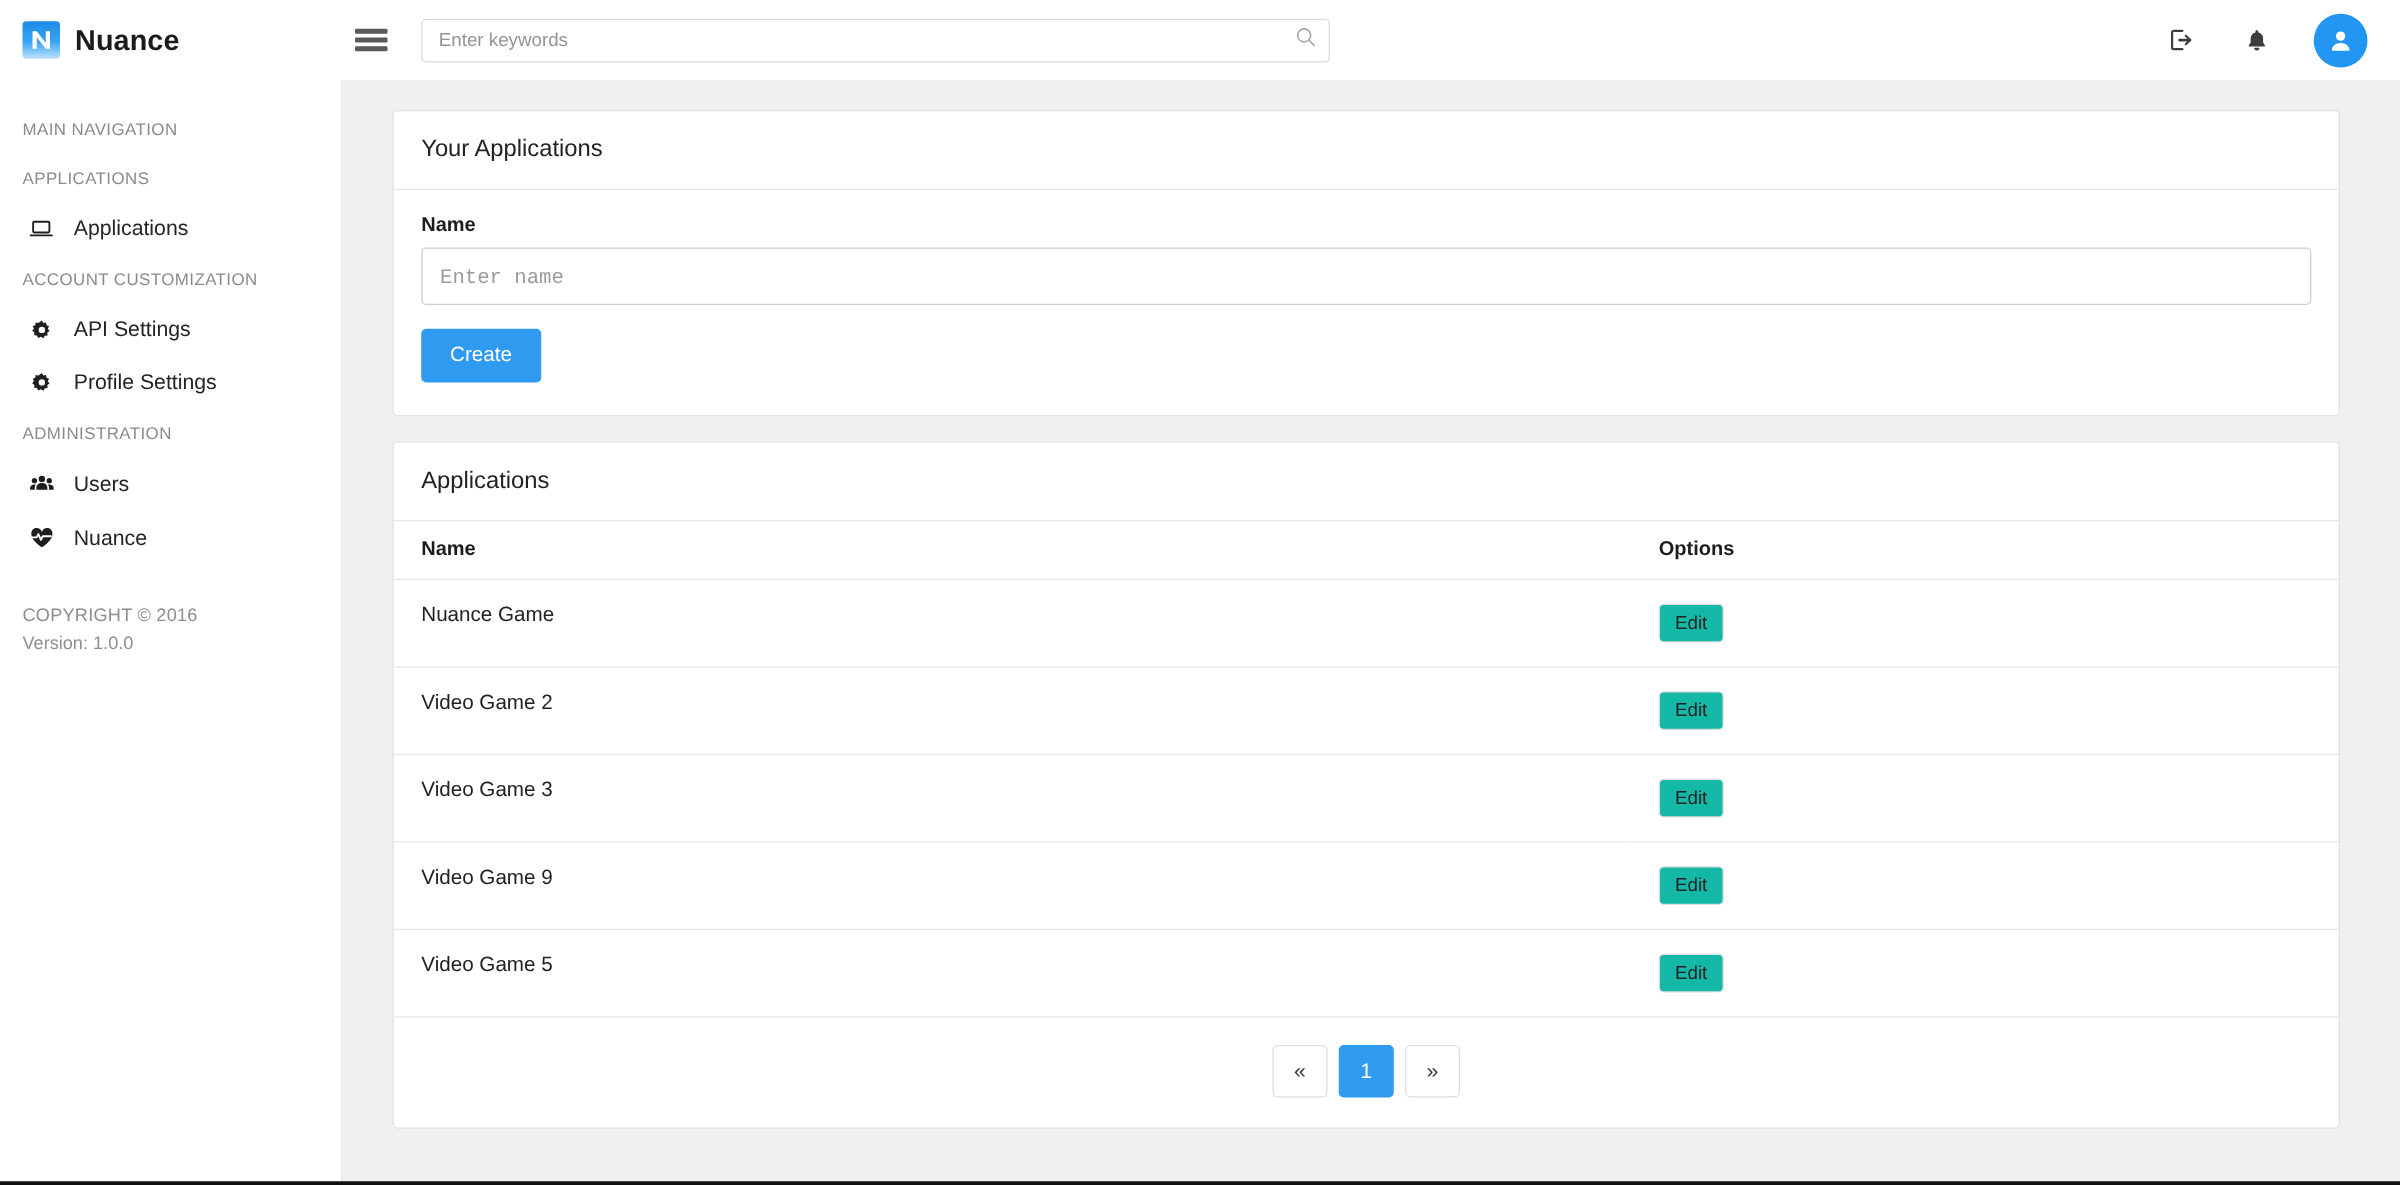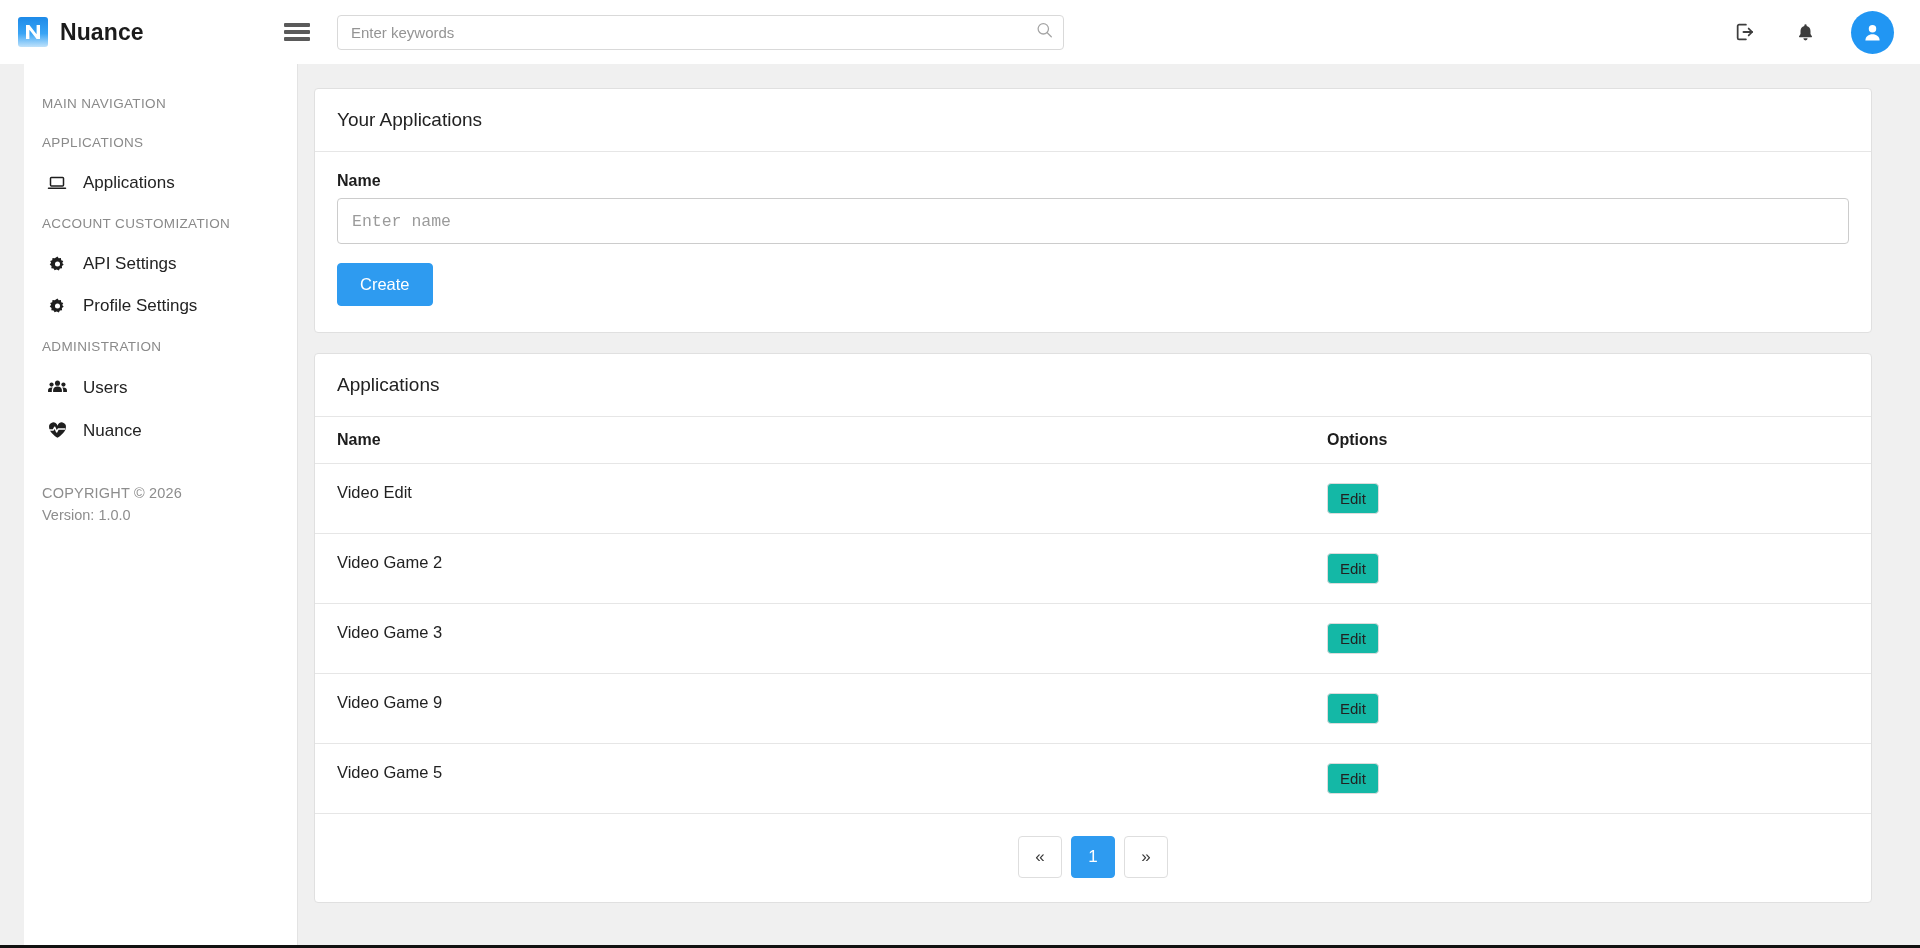--- a/index.html
+++ b/index.html
@@ -84,21 +84,20 @@
   }
 
   
   .sidebar {
     position: absolute; top: 64px; left: 0;
     width: 274px; height: 884px;
     background: #ffffff;
     border-right: 1px solid #e3e3e3;
     padding-top: 20px;
     z-index: 10;
-    margin-left: 24px;
   }
   .nav-heading {
     font-size: 13.5px; letter-spacing: .35px;
     color: #8a8a8a; text-transform: uppercase;
     padding: 12px 0 12px 18px;
   }
   .nav-item {
     display: flex; align-items: center; gap: 15px;
     padding: 11px 0 11px 22px;
     color: #232323; font-size: 17px;
@@ -318,21 +317,21 @@
     <span class="nav-ico">
       <svg width="21" height="21" viewBox="0 0 24 24" aria-hidden="true">
         <path d="M12 20.4S2.4 14.4 2.4 8.6A4.9 4.9 0 0 1 12 6.6a4.9 4.9 0 0 1 9.6 2c0 5.8-9.6 11.8-9.6 11.8z" fill="currentColor"></path>
         <path d="M2.9 11.3h4.3l1.6-3 2.3 5.3 1.7-3.3h7.4" stroke="#ffffff" stroke-width="1.7" fill="none" stroke-linecap="round" stroke-linejoin="round"></path>
       </svg>
     </span>
     <span class="nav-label">Nuance</span>
   </a>
 
   <div class="sidebar-footer">
-    <div class="copy">COPYRIGHT © 2026</div>
+    <div class="copy">COPYRIGHT © 2016</div>
     <div>Version: 1.0.0</div>
   </div>
 </nav>
 
 <main class="main">
 
   <section class="card">
     <div class="card-header">Your Applications</div>
     <div class="card-body">
       <label class="field-label">Name</label>
@@ -346,21 +345,21 @@
 
     <table class="app-table">
       <thead>
         <tr>
           <th class="col-name">Name</th>
           <th>Options</th>
         </tr>
       </thead>
       <tbody>
         <tr>
-          <td class="col-name">Video Edit</td>
+          <td class="col-name">Nuance Game</td>
           <td>
             <button class="btn-edit">Edit</button>
           </td>
         </tr>
         <tr>
           <td class="col-name">Video Game 2</td>
           <td>
             <button class="btn-edit">Edit</button>
           </td>
         </tr>

